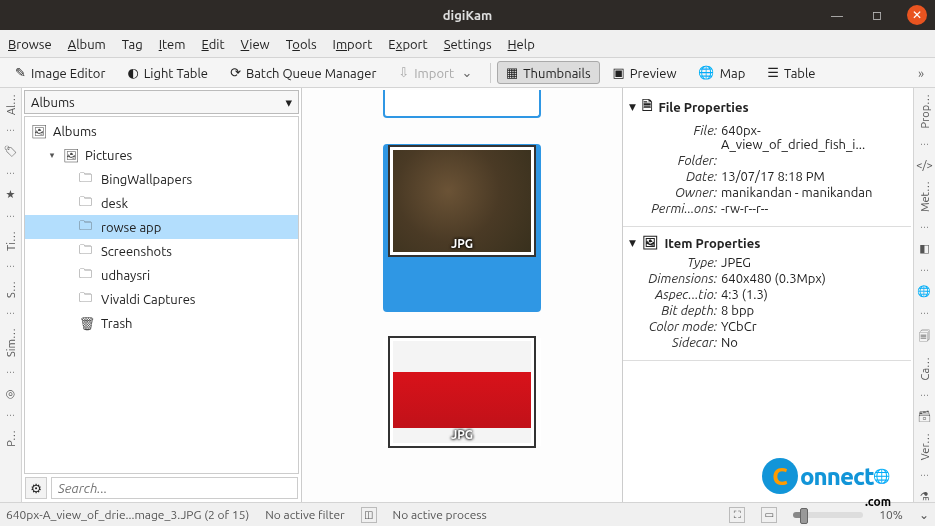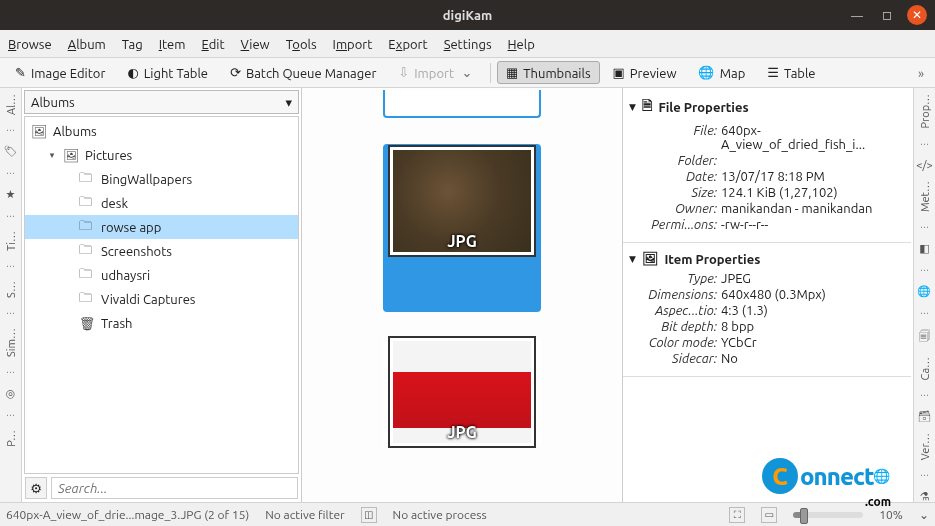--- a/index.html
+++ b/index.html
@@ -1,18 +1,18 @@
 <!DOCTYPE html>
 <html><head>
 <meta charset="utf-8">
 <style>
 * { box-sizing: border-box; margin: 0; padding: 0; font-family: "Ubuntu", "DejaVu Sans", sans-serif; }
 body { width: 935px; height: 526px; background: #fafafa; display: flex; flex-direction: column; overflow: hidden; font-size: 13px; color: #222; }
 
-.titlebar { height: 30px; background: #2e2a27; display: flex; align-items: center; padding: 0 8px; gap: 10px; }
+.titlebar { height: 30px; background: #2e2a27; display: flex; align-items: center; padding: 0 8px; gap: 20px; }
 .titlebar .spacer { flex: 1; }
 .titlebar-title { color: #ddd; font-weight: bold; position: absolute; left: 50%; transform: translateX(-50%); }
 .winbtn { width: 20px; height: 20px; border-radius: 50%; display: flex; align-items: center; justify-content: center; color: #ccc; font-size: 12px; }
 .winbtn.close { background: #e95420; color: #fff; }
 
 .menubar { height: 28px; background: #f0f0f0; display: flex; align-items: center; padding: 0 2px; gap: 4px; border-bottom: 1px solid #d4d4d4; }
 .menubar span.menuitem { padding: 3px 6px; }
 .menubar span.menuitem u { text-decoration: underline; }
 
 .toolbar { height: 30px; background: #f5f5f5; display: flex; align-items: center; padding: 0 6px; gap: 4px; border-bottom: 1px solid #d4d4d4; }
@@ -39,21 +39,21 @@
 .treerow .ticon { width: 16px; font-size: 13px; color: #444; }
 .searchrow { display: flex; align-items: center; padding: 3px; gap: 4px; }
 .searchrow .gear { width: 22px; height: 22px; display: flex; align-items: center; justify-content: center; border: 1px solid #ccc; background: #f3f3f3; }
 .searchrow input { flex: 1; height: 22px; border: 1px solid #ccc; padding: 1px 6px; font-style: italic; color: #888; }
 
 .thumbs { flex: 1; background: #fdfdfd; display: flex; flex-direction: column; align-items: center; gap: 26px; overflow: hidden; padding: 2px 0 0 0; border-right: 1px solid #ccc; }
 .thumbwrap { width: 158px; background: #fff; display: flex; flex-direction: column; align-items: center; }
 .thumbwrap.selected { background: #2f97e4; border: 3px solid #2f97e4; border-radius: 4px; padding-bottom: 54px; }
 .thumbwrap.top { border: 2px solid #2f97e4; border-top: none; border-radius: 0 0 4px 4px; height: 28px; margin-top: 0; }
 .thumbimg { width: 144px; height: 108px; border: 3px solid #fff; outline: 2px solid #333; position: relative; }
-.thumbimg .ext { position: absolute; bottom: 2px; left: 50%; transform: translateX(-50%); color: #fff; font-weight: bold; text-shadow: 0 0 3px #000, 0 0 3px #000; font-size: 16px; }
+.thumbimg .ext { position: absolute; bottom: 2px; left: 50%; transform: translateX(-50%); color: #fff; font-weight: bold; text-shadow: 0 0 3px #000, 0 0 3px #000; font-size: 12px; }
 .food { background: radial-gradient(circle at 40% 40%, #6b5336 0%, #4a3a25 50%, #38301d 100%); }
 .drink { background: linear-gradient(to bottom, #f4f4f4 0%, #f4f4f4 30%, #d8121a 30%, #c11119 85%, #f4f4f4 85%); }
 
 .props { width: 290px; background: #fff; display: flex; flex-direction: column; overflow: auto; padding-right: 2px; }
 .propsection { border-bottom: 1px solid #ddd; padding: 4px 0 10px 0; }
 .propheader { display: flex; align-items: center; gap: 6px; padding: 4px 6px; font-weight: bold; }
 .propheader .tri { font-size: 9px; }
 .proprow { display: flex; padding: 1px 8px 1px 6px; align-items: baseline; }
 .proprow .label { width: 92px; text-align: right; font-style: italic; padding-right: 4px; color: #333; }
 .proprow .val { flex: 1; }
@@ -233,24 +233,20 @@
             <span class="val">640px-A_view_of_dried_fish_i...</span>
           </div>
           <div class="proprow">
             <span class="label">Folder:</span>
           </div>
           <div class="proprow">
             <span class="label">Date:</span>
             <span class="val">13/07/17 8:18 PM</span>
           </div>
           <div class="proprow">
-            <span class="label">Size:</span>
-            <span class="val">124.1 KiB (1,27,102)</span>
-          </div>
-          <div class="proprow">
             <span class="label">Owner:</span>
             <span class="val">manikandan - manikandan</span>
           </div>
           <div class="proprow">
             <span class="label">Permi...ons:</span>
             <span class="val">-rw-r--r--</span>
           </div>
         </div>
     </div>
     <div class="propsection">

